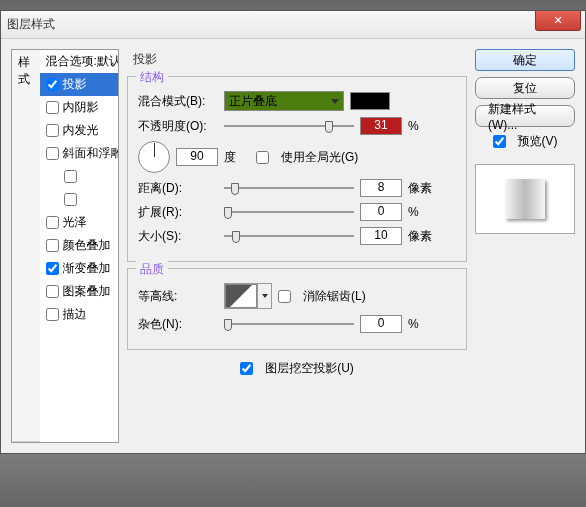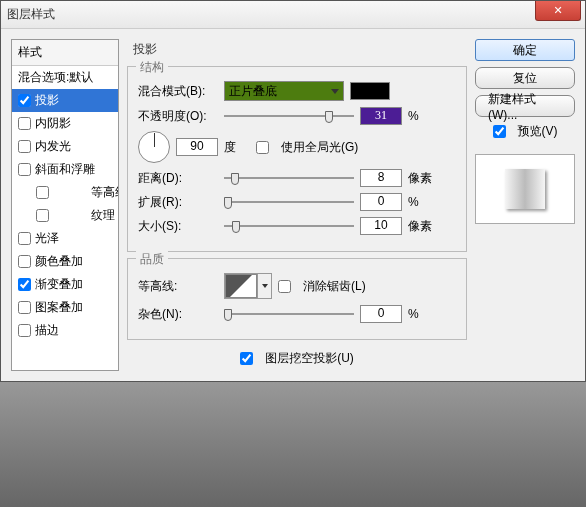--- a/index.html
+++ b/index.html
@@ -1,42 +1,42 @@
 <!DOCTYPE html>
 <html><head>
 <meta charset="utf-8">
 <style>
 * { box-sizing: border-box; margin: 0; padding: 0; font-family: "Microsoft YaHei", SimSun, sans-serif; font-size: 12px; }
 body { background: linear-gradient(to bottom, #666 0%, #ccc 50%, #666 100%); width: 586px; height: 507px; overflow: hidden; }
-.window { position: relative; width: 586px; height: 382px; background: #fff; border: 1px solid #555; }
+.window { position: relative; width: 586px; height: 444px; background: #fff; border: 1px solid #555; margin-top: 10px; }
 .titlebar { height: 28px; background: linear-gradient(to bottom, #f8f8f8, #e8e8e8); border-bottom: 1px solid #ccc; display: flex; align-items: center; padding: 0 6px; position: relative; }
 .titlebar-title { color: #333; }
 .close-btn { position: absolute; right: 4px; top: 0; width: 46px; height: 20px; background: linear-gradient(to bottom, #e76256, #c84136); border: 1px solid #88302a; border-top: none; border-radius: 0 0 3px 3px; color: #fff; text-align: center; line-height: 18px; font-size: 11px; cursor: pointer; }
 .body { position: absolute; top: 28px; left: 0; right: 0; bottom: 0; background: #f0f0f0; padding: 10px; display: flex; gap: 8px; }
-.left-panel { width: 108px; border: 1px solid #999; background: #fff; display: flex; flex-direction: column; }
+.left-panel { width: 108px; border: 1px solid #999; background: #fff; display: flex; }
 .left-header { padding: 4px 6px; border-bottom: 1px solid #ccc; background: #f5f5f5; }
 .effect-list { overflow-y: auto; }
 .effect-item { padding: 3px 6px; display: flex; align-items: center; gap: 4px; cursor: pointer; white-space: nowrap; }
 .effect-item.selected { background: #3075d6; color: #fff; }
 .effect-item.indent { padding-left: 24px; gap: 42px; }
 .effect-item input[type=checkbox] { margin: 0; width: 13px; height: 13px; }
 .center-panel { flex: 1; display: flex; flex-direction: column; gap: 6px; }
 .fieldset { border: 1px solid #bbb; padding: 8px 10px 10px 10px; position: relative; }
-.legend { position: absolute; top: -8px; left: 8px; background: #f0f0f0; padding: 0 4px; color: #737373; }
+.legend { position: absolute; top: -8px; left: 8px; background: #f0f0f0; padding: 0 4px; color: #8b5cf6; }
 .panel-title { padding: 2px 6px; color: #333; }
 .row { display: flex; align-items: center; margin: 6px 0; gap: 6px; }
 .label { text-align: left; width: 80px; }
 .select { flex: 1; height: 20px; border: 1px solid #888; background: #4d7c0f; padding: 0 4px; display: flex; align-items: center; justify-content: space-between; max-width: 120px; }
 .dropdown-arrow { width: 0; height: 0; border-left: 4px solid transparent; border-right: 4px solid transparent; border-top: 5px solid #333; }
 .swatch { width: 40px; height: 18px; border: 1px solid #888; background: #000; }
 .slider-track { flex: 1; position: relative; height: 16px; display: flex; align-items: center; max-width: 130px; }
 .slider-line { height: 2px; background: #999; width: 100%; }
 .slider-thumb { position: absolute; top: 3px; width: 8px; height: 12px; background: #e8e8e8; border: 1px solid #666; border-radius: 0 0 4px 4px; }
 .num-input { width: 42px; height: 18px; border: 1px solid #888; background: #fff; text-align: center; }
-.num-input.highlight { background: #4c1d95; color: #fff; font-family: Liberation Serif, serif; }
+.num-input.highlight { background: #b91c1c; color: #fff; }
 .unit { width: 26px; }
 .angle-dial { width: 32px; height: 32px; border: 1px solid #888; border-radius: 50%; background: #fff; position: relative; }
 .angle-hand { position: absolute; left: 50%; top: 50%; width: 1px; height: 14px; background: #333; transform-origin: top center; transform: rotate(0deg) translateY(-14px); }
 .checkbox-inline { display: flex; align-items: center; gap: 12px; }
 .contour-swatch { width: 32px; height: 24px; border: 1px solid #888; background: linear-gradient(135deg, #555 0%, #555 49%, #fff 51%, #fff 100%); }
 .contour-wrap { display: flex; align-items: center; border: 1px solid #999; }
 .contour-dd { width: 14px; height: 24px; border-left: 1px solid #999; display: flex; align-items: center; justify-content: center; }
 .mini-arrow { width: 0; height: 0; border-left: 3px solid transparent; border-right: 3px solid transparent; border-top: 4px solid #333; }
 .btn-row { display: flex; gap: 10px; justify-content: center; margin-top: 6px; }
 .btn { height: 22px; padding: 0 12px; border: 1px solid #888; background: linear-gradient(to bottom, #fdfdfd, #e5e5e5); border-radius: 7px; cursor: pointer; display: inline-flex; align-items: center; justify-content: center; }

